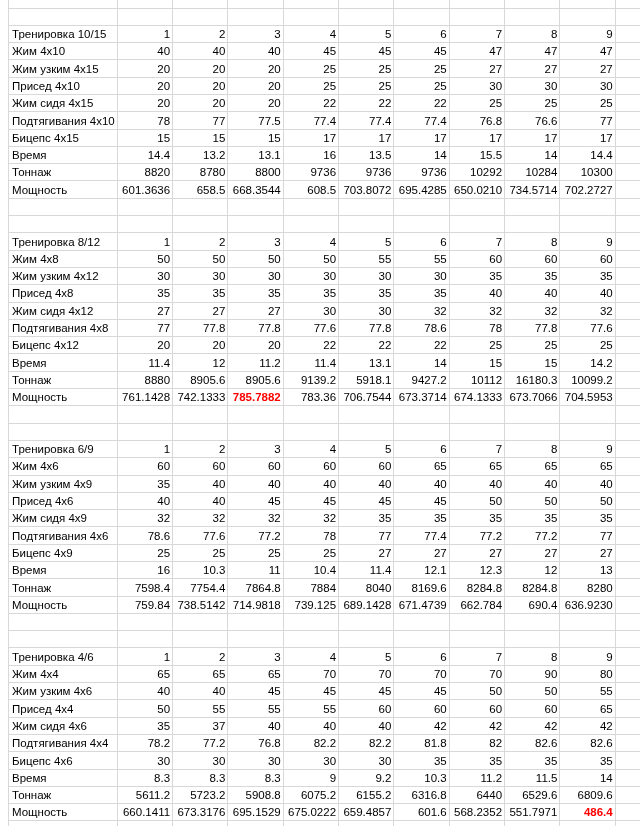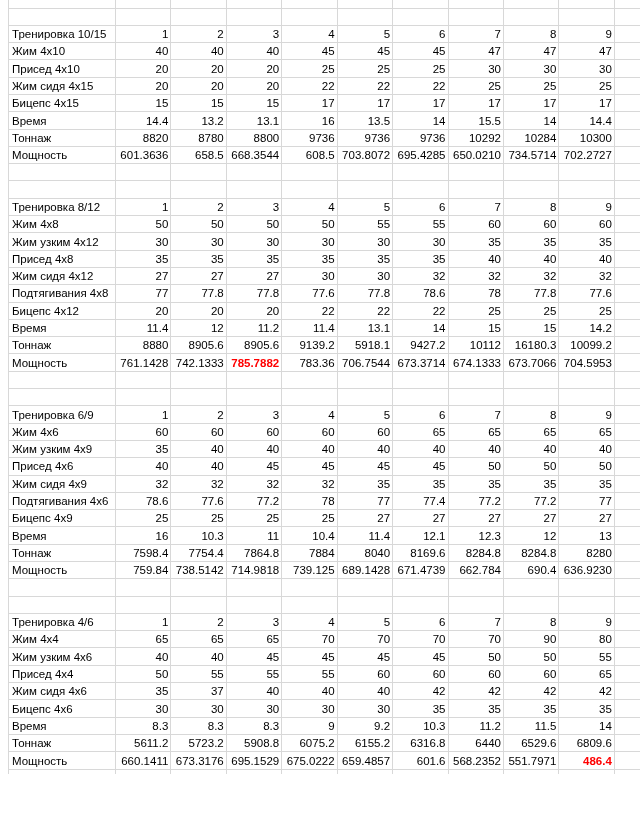--- a/index.html
+++ b/index.html
@@ -101,20 +101,33 @@
           <td class="num">40</td>
           <td class="num">45</td>
           <td class="num">45</td>
           <td class="num">45</td>
           <td class="num">47</td>
           <td class="num">47</td>
           <td class="num">47</td>
           <td class="num partial"></td>
         </tr>
         <tr>
+          <td class="label">Жим узким 4x15</td>
+          <td class="num">20</td>
+          <td class="num">20</td>
+          <td class="num">20</td>
+          <td class="num">25</td>
+          <td class="num">25</td>
+          <td class="num">25</td>
+          <td class="num">27</td>
+          <td class="num">27</td>
+          <td class="num">27</td>
+          <td class="num partial"></td>
+        </tr>
+        <tr>
           <td class="label">Присед 4x10</td>
           <td class="num">20</td>
           <td class="num">20</td>
           <td class="num">20</td>
           <td class="num">25</td>
           <td class="num">25</td>
           <td class="num">25</td>
           <td class="num">30</td>
           <td class="num">30</td>
           <td class="num">30</td>
@@ -124,20 +137,33 @@
           <td class="label">Жим сидя 4x15</td>
           <td class="num">20</td>
           <td class="num">20</td>
           <td class="num">20</td>
           <td class="num">22</td>
           <td class="num">22</td>
           <td class="num">22</td>
           <td class="num">25</td>
           <td class="num">25</td>
           <td class="num">25</td>
+          <td class="num partial"></td>
+        </tr>
+        <tr>
+          <td class="label">Подтягивания 4x10</td>
+          <td class="num">78</td>
+          <td class="num">77</td>
+          <td class="num">77.5</td>
+          <td class="num">77.4</td>
+          <td class="num">77.4</td>
+          <td class="num">77.4</td>
+          <td class="num">76.8</td>
+          <td class="num">76.6</td>
+          <td class="num">77</td>
           <td class="num partial"></td>
         </tr>
         <tr>
           <td class="label">Бицепс 4x15</td>
           <td class="num">15</td>
           <td class="num">15</td>
           <td class="num">15</td>
           <td class="num">17</td>
           <td class="num">17</td>
           <td class="num">17</td>
@@ -582,20 +608,33 @@
           <td class="num">40</td>
           <td class="num">40</td>
           <td class="num">40</td>
           <td class="num">42</td>
           <td class="num">42</td>
           <td class="num">42</td>
           <td class="num">42</td>
           <td class="num partial"></td>
         </tr>
         <tr>
+          <td class="label">Подтягивания 4x4</td>
+          <td class="num">78.2</td>
+          <td class="num">77.2</td>
+          <td class="num">76.8</td>
+          <td class="num">82.2</td>
+          <td class="num">82.2</td>
+          <td class="num">81.8</td>
+          <td class="num">82</td>
+          <td class="num">82.6</td>
+          <td class="num">82.6</td>
+          <td class="num partial"></td>
+        </tr>
+        <tr>
           <td class="label">Бицепс 4x6</td>
           <td class="num">30</td>
           <td class="num">30</td>
           <td class="num">30</td>
           <td class="num">30</td>
           <td class="num">30</td>
           <td class="num">35</td>
           <td class="num">35</td>
           <td class="num">35</td>
           <td class="num">35</td>

